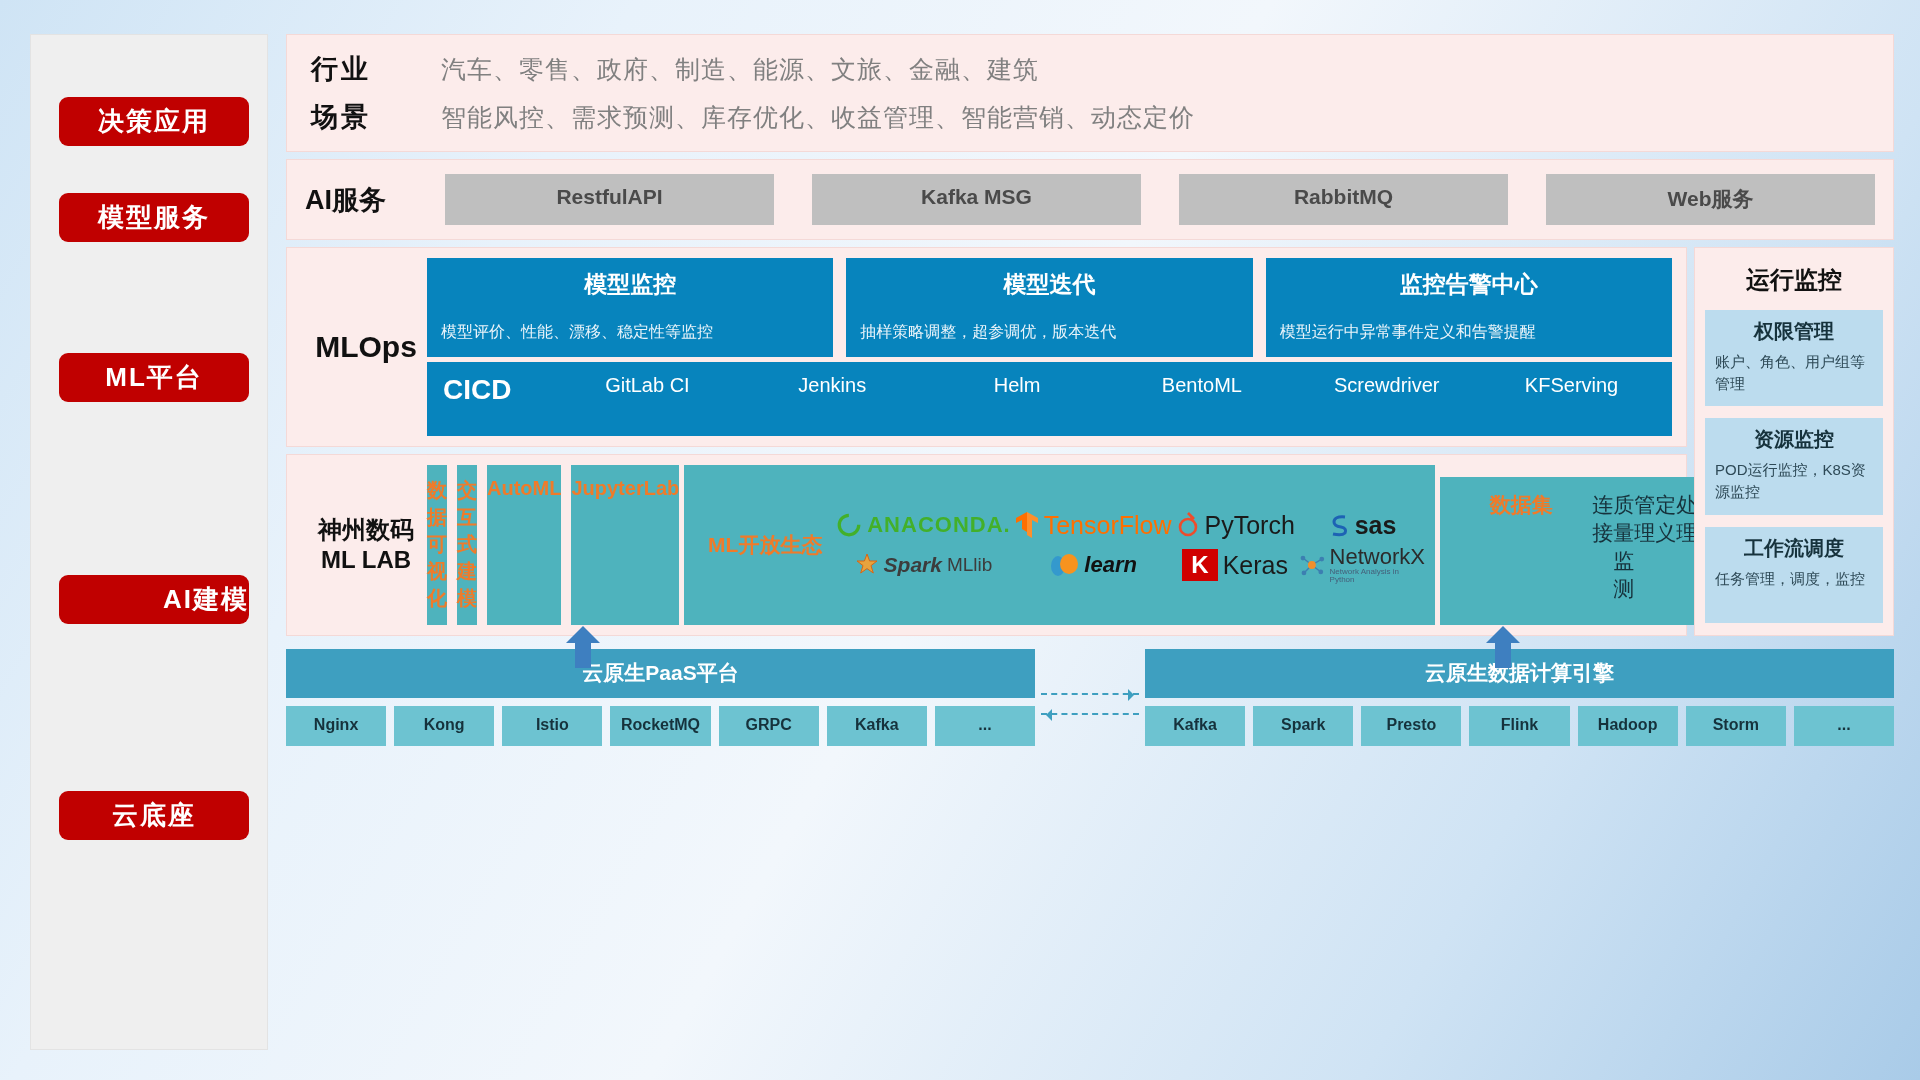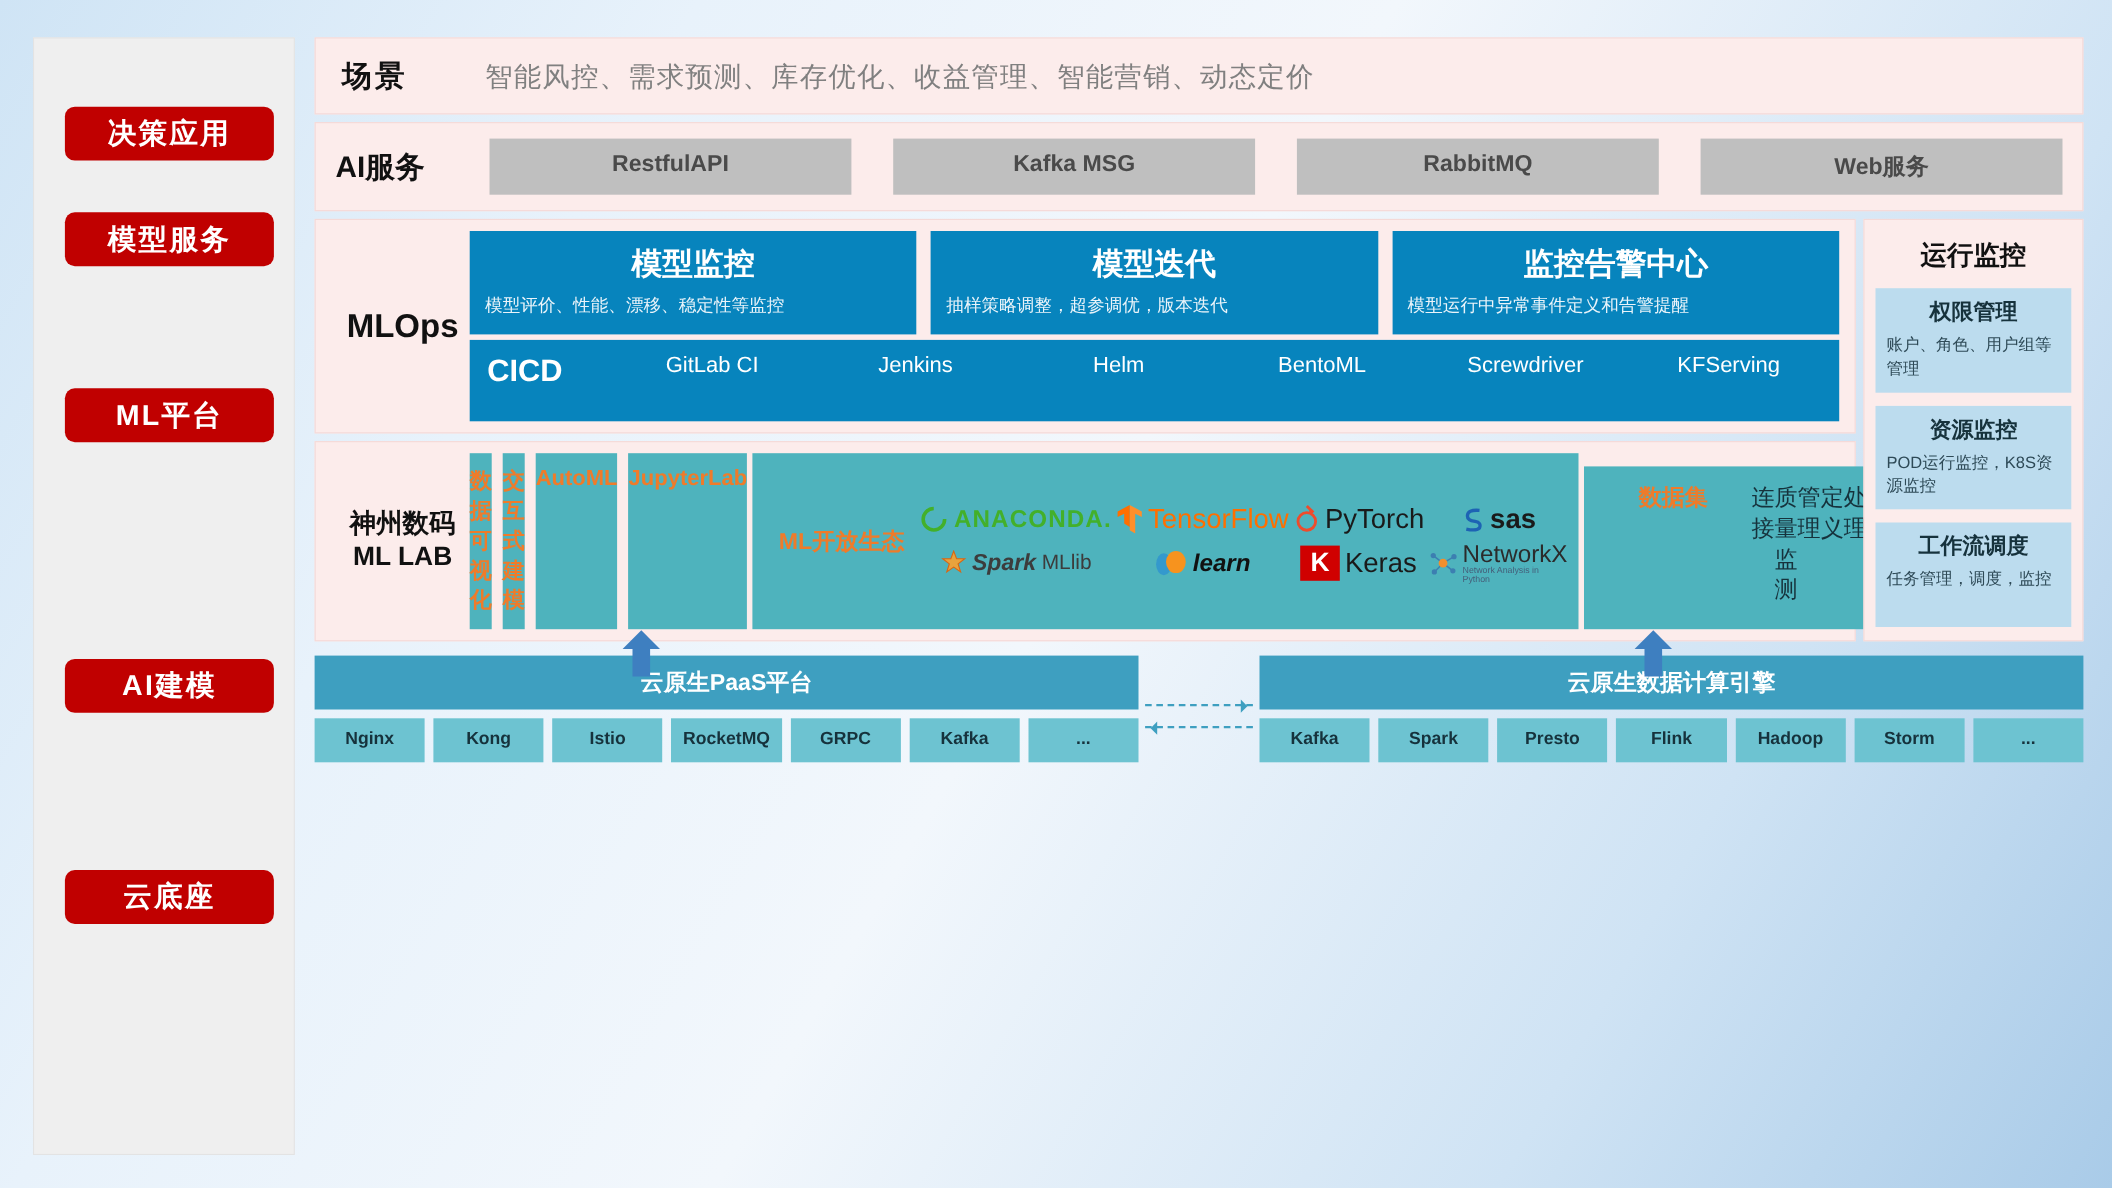--- a/index.html
+++ b/index.html
@@ -25,21 +25,21 @@
     border-radius: 9px;
     font-size: 26px; font-weight: bold;
     text-align: center; letter-spacing: 2px;
     padding: 11px 0 12px;
     line-height: 1;
     margin-left: 10px;
   }
   .pill.p1 { top: 62px; }
   .pill.p2 { top: 158px; }
   .pill.p3 { top: 318px; }
-  .pill.p4 { top: 564px; }
+  .pill.p4 { top: 540px; text-align: right; }
   .pill.p5 { top: 756px; }
 
   
   .main { flex: 1; display: flex; flex-direction: column; gap: 7px; min-width: 0; }
 
   .band { background: #fceceb; border: 1px solid #f4d9d7; display: flex; }
 
   
   .row-top { padding: 16px 18px 16px 24px; flex-direction: column; gap: 12px; }
   .kv { display: flex; align-items: center; gap: 34px; }
@@ -59,21 +59,21 @@
   
   .mid { display: flex; gap: 7px; align-items: stretch; }
   .mid-left { flex: 1; display: flex; flex-direction: column; gap: 7px; min-width: 0; }
 
   .band-mlops { padding: 10px 14px 10px 18px; align-items: stretch; }
   .band-mlops .lbl { width: 122px; flex: 0 0 122px; display: flex; align-items: center; justify-content: center;
                      font-size: 30px; font-weight: bold; color: #111; }
   .mlops-grid { flex: 1; display: flex; flex-direction: column; gap: 5px; min-width: 0; }
   .mlops-top { display: flex; gap: 13px; }
   .mlops-card { flex: 1; background: #0784bd; color: #fff; padding: 11px 14px 14px; min-width: 0; }
-  .mlops-card .t { font-size: 28px; font-weight: bold; text-align: center; margin-bottom: 8px; }
+  .mlops-card .t { font-size: 23px; font-weight: bold; text-align: center; margin-bottom: 20px; }
   .mlops-card .d { font-size: 16px; line-height: 1.45; color: #eaf4fa; }
 
   .cicd { background: #0784bd; color: #fff; display: flex; align-items: flex-start; gap: 8px;
           padding: 12px 8px 0 16px; height: 74px; overflow: hidden; }
   .cicd .h { font-size: 28px; font-weight: bold; flex: 0 0 104px; }
   .cicd .items { flex: 1; display: flex; }
   .cicd .items span { flex: 1; font-size: 20px; text-align: center; line-height: 1.12; word-break: break-all; }
 
   
   .band-lab { padding: 10px 14px 10px 18px; align-items: stretch; }
@@ -131,20 +131,24 @@
     <div class="pill p2">模型服务</div>
     <div class="pill p3">ML平台</div>
     <div class="pill p4">AI建模</div>
     <div class="pill p5">云底座</div>
   </div>
 
   <div class="main">
 
     <div class="band row-top">
       <div class="kv">
+        <div class="k">行业</div>
+        <div class="v">汽车、零售、政府、制造、能源、文旅、金融、建筑</div>
+      </div>
+      <div class="kv">
         <div class="k">场景</div>
         <div class="v">智能风控、需求预测、库存优化、收益管理、智能营销、动态定价</div>
       </div>
     </div>
 
     <div class="band row-ai">
       <div class="lbl">AI服务</div>
       <div class="ai-btns">
         <div class="ai-btn">RestfulAPI</div>
         <div class="ai-btn">Kafka MSG</div>

